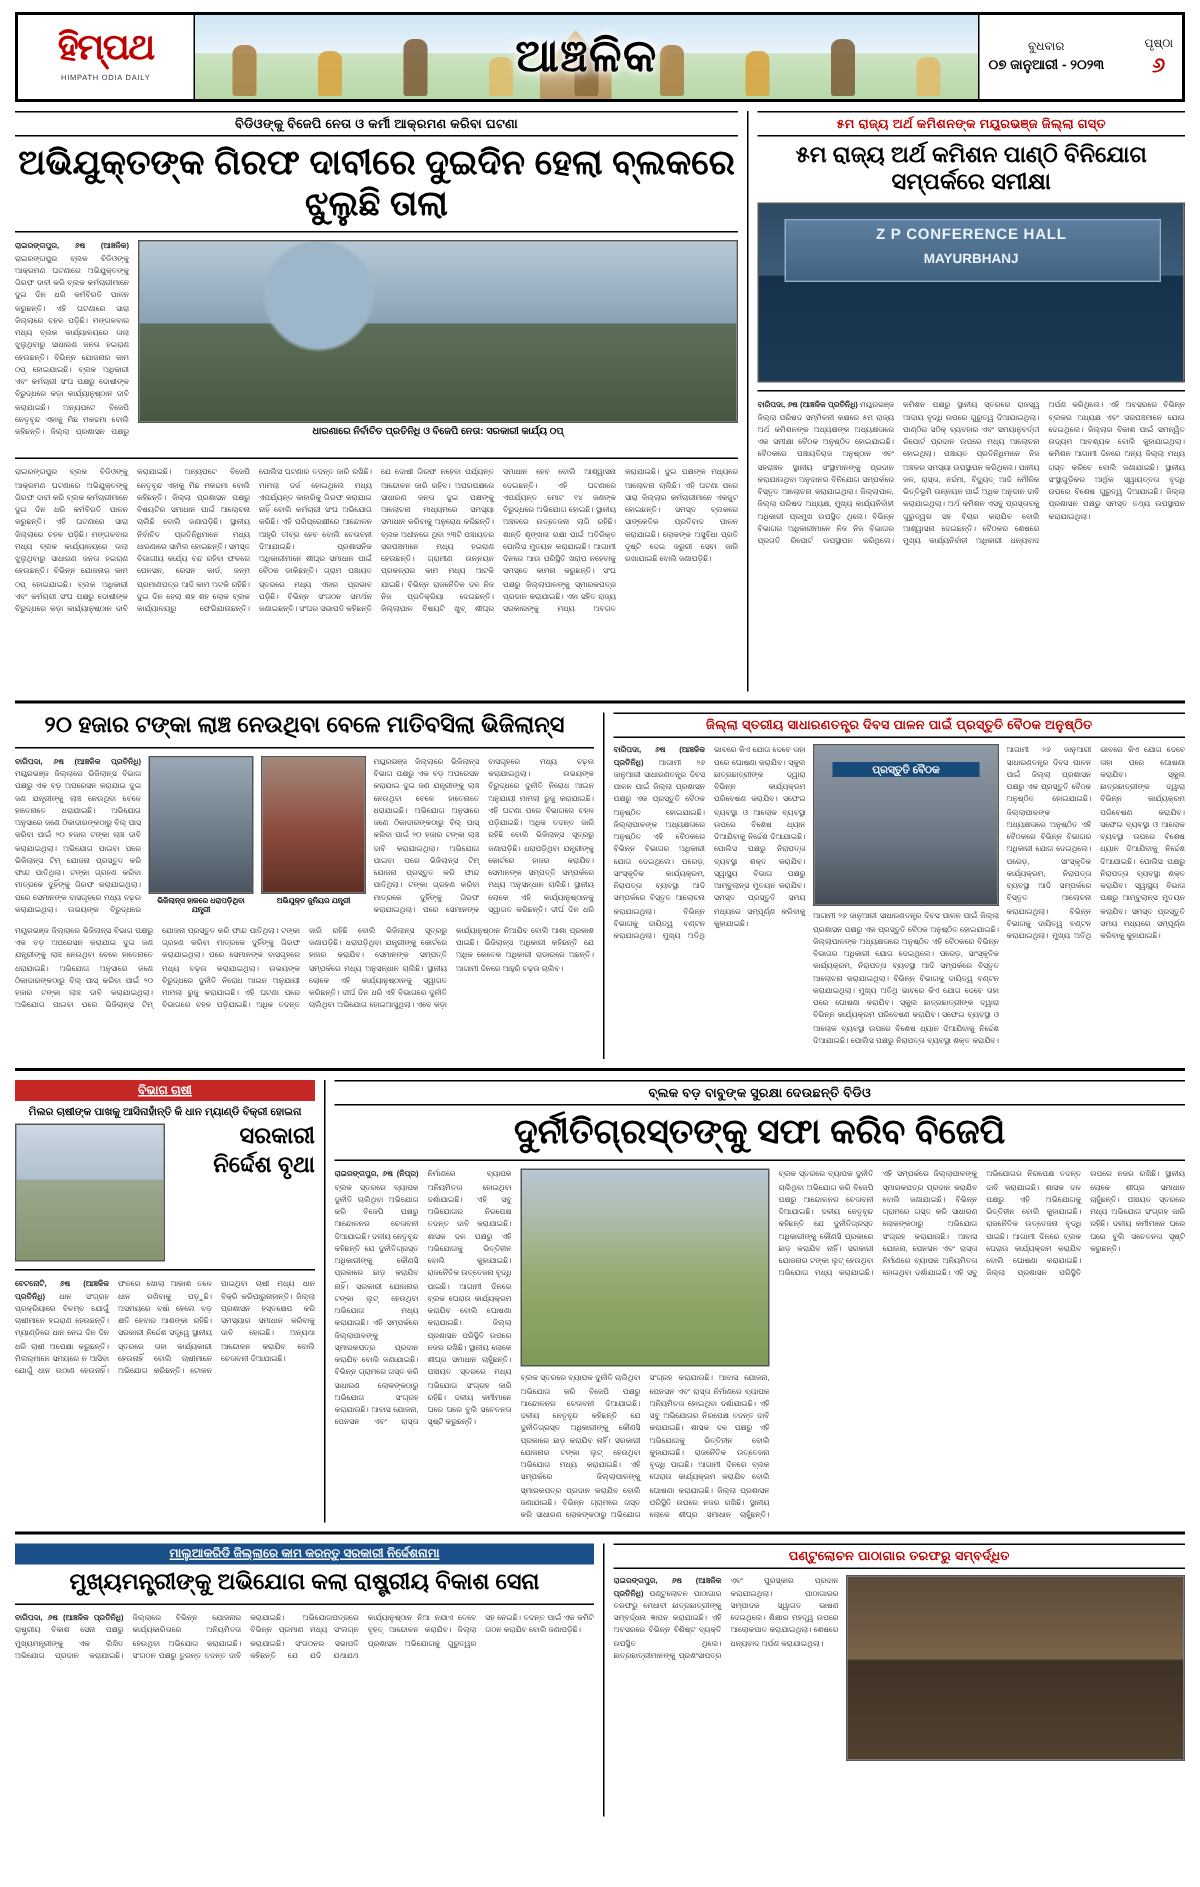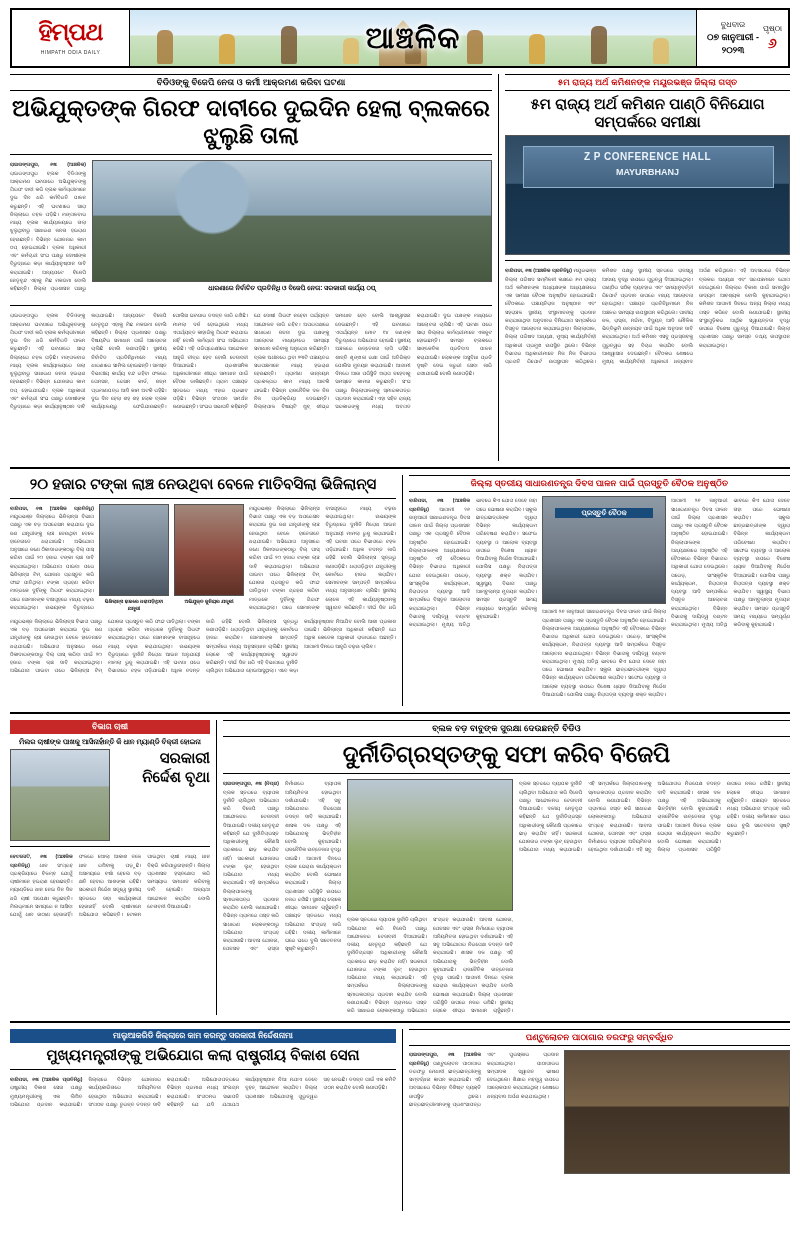--- a/index.html
+++ b/index.html
@@ -71,21 +71,21 @@
   .brand-title {
     position: absolute; left: 50%; top: 50%;
     transform: translate(-50%,-50%);
     font-family: "DejaVu Sans", sans-serif;
     font-size: 30px; font-weight: bold;
     color: #000; letter-spacing: 1px;
     text-shadow: 0 0 6px #fff, 0 0 10px #fff, 0 0 3px #fff;
     white-space: nowrap;
   }
   .masthead-right {
-    width: 92px; height: 100%;
+    width: 136px; height: 100%;
     border-left: 1px solid #000;
     display: flex; align-items: center; justify-content: space-between;
     padding: 0 6px;
     font-size: 8px; color: #000;
   }
   .date-block { text-align: center; line-height: 1.5; }
   .date-block .dow { font-size: 8px; }
   .date-block .dt { font-size: 9px; font-weight: bold; }
   .page-block { text-align: center; line-height: 1.4; }
   .page-block .plabel { font-size: 8px; }
@@ -177,20 +177,21 @@
   .sep-v { border-left: 1px solid #000; }
 
   .block-title-bar {
     background: #c62828;
     color: #fff;
     text-align: center;
     font-size: 8px;
     font-weight: bold;
     padding: 2px 0;
     margin-bottom: 3px;
+    text-decoration: underline;
   }
   .block-title-bar.blue { background:#1b4f8a; }
 
   .flexrow { display: flex; justify-content: center; }
 </style>
 </head>
 <body>
 
 <div class="page">
 

